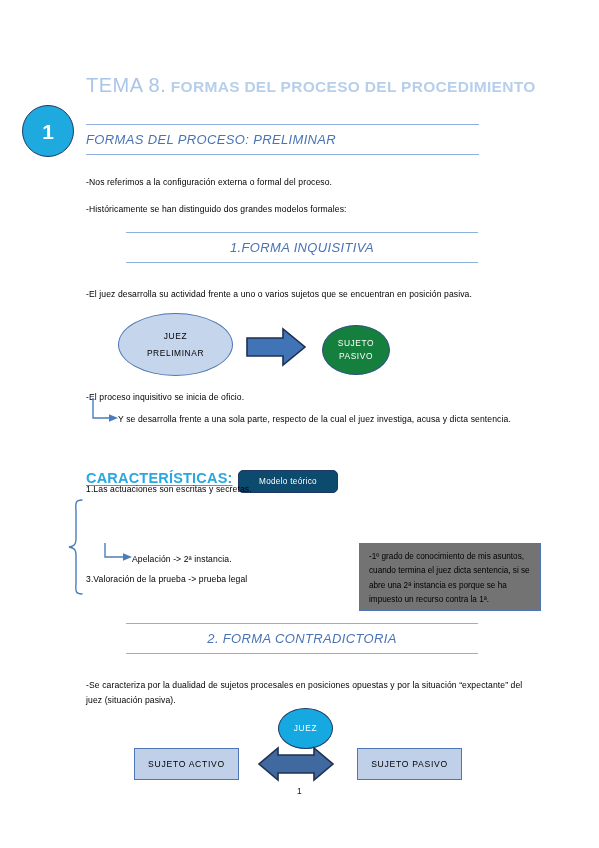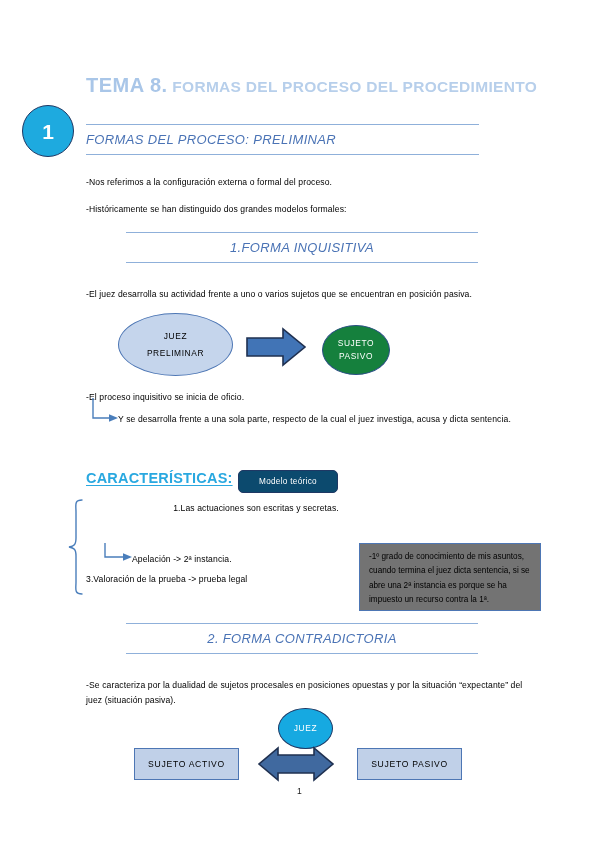--- a/index.html
+++ b/index.html
@@ -22,21 +22,21 @@
   
   .doc-title {
     position: absolute;
     left: 86px;
     top: 74px;
     white-space: nowrap;
     letter-spacing: 0.2px;
   }
   .doc-title .t-main {
     font-size: 20px;
-    font-weight: bold;
+    font-weight: normal;
     color: #a9c6e8;
     letter-spacing: 0.5px;
   }
   .doc-title .t-rest {
     font-size: 15.5px;
     font-weight: bold;
     color: #b7cfeb;
     letter-spacing: 0.3px;
   }
 
@@ -255,21 +255,21 @@
   <div class="para" style="left:86px; top:390px; width:430px;">-El proceso inquisitivo se inicia de oficio.</div>
 
   <div class="para" style="left:118px; top:412px; width:400px;">Y se desarrolla frente a una sola parte, respecto de la cual el juez investiga, acusa y dicta sentencia.</div>
 
   <div class="caracteristicas">CARACTERÍSTICAS:</div>
 
   <div class="pill">
     <span>Modelo teórico</span>
   </div>
 
-  <div class="listitem" style="left:86px; top:503px; width:340px;text-align:center;">1.Las actuaciones son escritas y secretas.</div>
+  <div class="listitem" style="left:86px; top:484px; width:340px;">1.Las actuaciones son escritas y secretas.</div>
   <div class="listitem" style="left:132px; top:554px; width:240px;">Apelación -&gt; 2ª instancia.</div>
   <div class="listitem" style="left:86px; top:574px; width:300px;">3.Valoración de la prueba -&gt; prueba legal</div>
 
   <div class="note">
     <span>-1º grado de conocimiento de mis asuntos, cuando termina el juez dicta sentencia, si se abre una 2ª instancia es porque se ha impuesto un recurso contra la 1ª.</span>
   </div>
 
   <div class="band center" style="left:126px; top:623px; width:352px;">
     <div class="rule"></div>
     <div class="band-label">2. FORMA CONTRADICTORIA</div>

